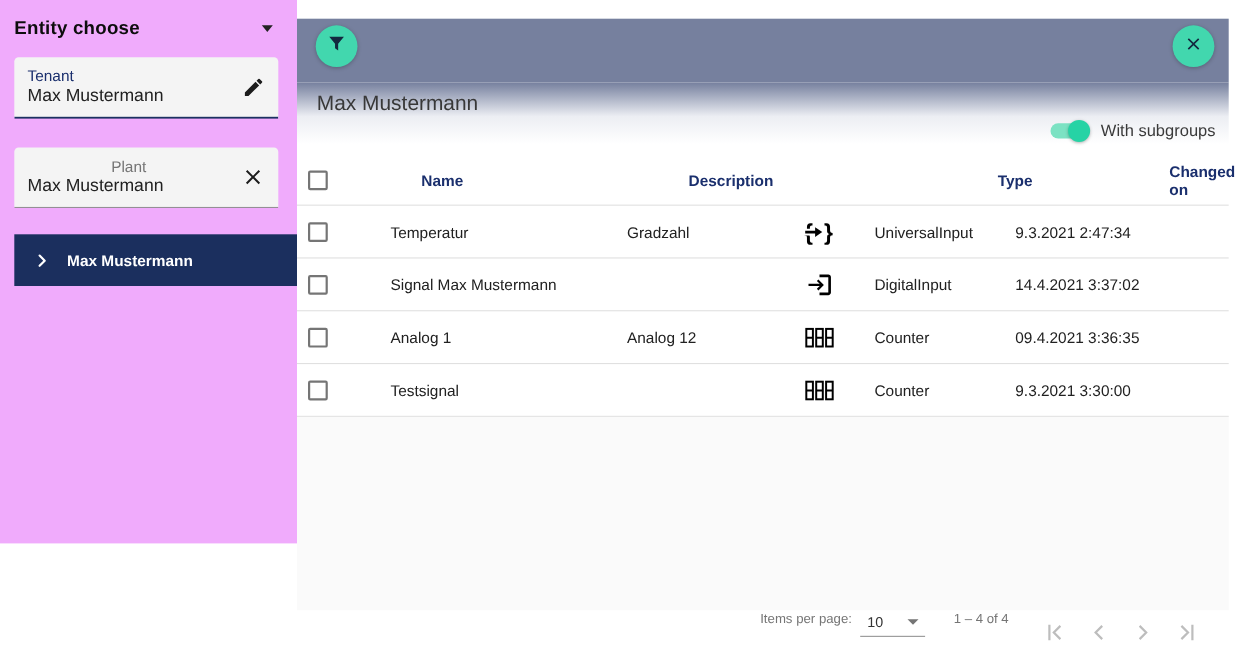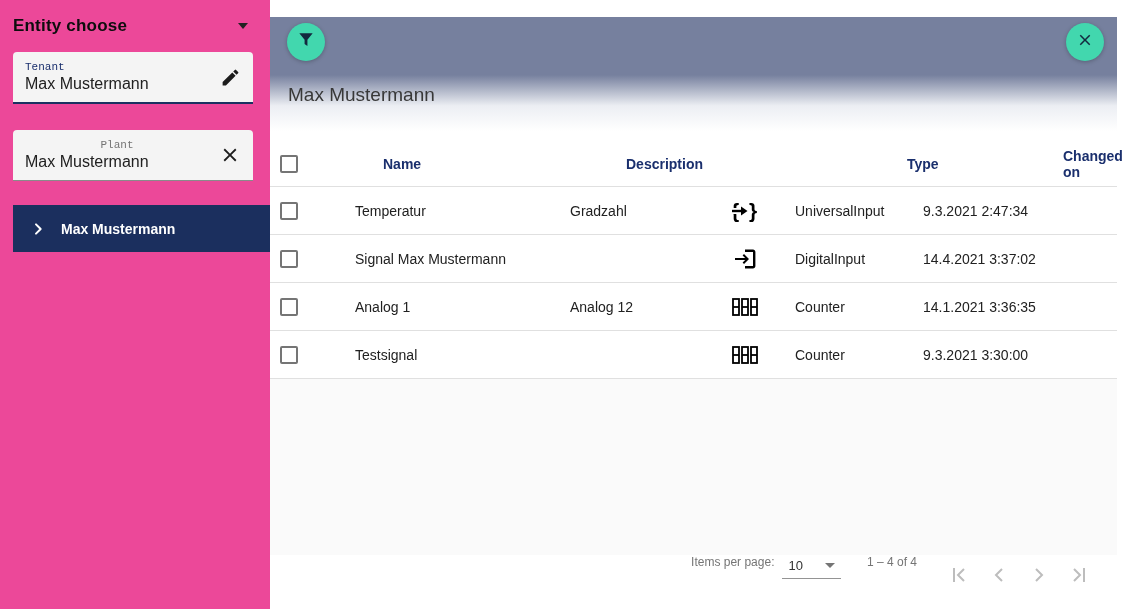--- a/index.html
+++ b/index.html
@@ -1,30 +1,30 @@
 <!DOCTYPE html>
 <html><head>
 <meta charset="utf-8">
 <style>
   * { margin:0; padding:0; box-sizing:border-box; }
   html,body { width:1123px; height:609px; background:#ffffff; overflow:hidden;
               font-family:"Liberation Sans", sans-serif; }
 
   
-  .sidebar { position:absolute; left:0; top:0; width:270px; height:609px; background:#ec4899; }
+  .sidebar { position:absolute; left:0; top:0; width:270px; height:494px; background:#f0abfc; }
   .sb-header { display:flex; align-items:center; justify-content:space-between;
                margin:16px 22px 0 13px; }
   .sb-title { font-size:17px; font-weight:bold; color:#0d0d0d; letter-spacing:.2px; }
   .caret-down { width:0; height:0; border-left:5px solid transparent; border-right:5px solid transparent;
                 border-top:6px solid #222; cursor:pointer; }
   .field-card { position:relative; margin:17px 17px 0 13px; background:#f4f4f4;
                 border-radius:4px 4px 0 0; padding:9px 44px 9px 12px; }
   .field-card.tenant { border-bottom:2px solid #1b3161; margin-top:16px; }
   .field-card.plant  { border-bottom:1px solid #8a8a8a; margin-top:26px; }
-  .field-label { font-size:11px; color:#1a2f6d;font-family:Liberation Mono, monospace; }
+  .field-label { font-size:14px; color:#1a2f6d; }
   .field-card.plant .field-label { color:#757575;text-align:center; }
   .field-value { font-size:16px; color:#212121; margin-top:2px; }
   .field-icon { position:absolute; right:10px; top:50%; transform:translateY(-50%);
                 width:26px; height:26px; display:flex; align-items:center; justify-content:center;
                 cursor:pointer; }
   .tree-item { margin-top:24px; margin-left:13px; width:257px; height:47px; background:#1b2f5e;
                display:flex; align-items:center; color:#fff; cursor:pointer; }
   .tree-item .chev { margin-left:17px; display:flex; }
   .tree-item .lbl { margin-left:15px; font-size:14px; font-weight:bold; }
 
@@ -130,20 +130,27 @@
     </span>
   </div>
   <div class="round-btn btn-close">
     <span>
       <svg width="18" height="18" viewBox="0 0 24 24">
           <path fill="#13293f" d="M19 6.41 17.59 5 12 10.59 6.41 5 5 6.41 10.59 12 5 17.59 6.41 19 12 13.41 17.59 19 19 17.59 13.41 12z"></path>
         </svg>
     </span>
   </div>
 
+  <div class="subgroups">
+    <span class="toggle">
+      <span class="track"></span>
+      <span class="knob"></span>
+    </span>
+    <span class="subgroups-label">With subgroups</span>
+  </div>
 
   <div class="table">
     <div class="trow head">
       <span class="cb"></span>
       <span class="th">Name</span>
       <span class="th">Description</span>
       <span class="th"></span>
       <span class="th">Type</span>
       <span class="th">Changed on</span>
     </div>
@@ -188,21 +195,21 @@
             <rect x="2" y="3" width="6" height="16"></rect>
               <line x1="2" y1="11" x2="8" y2="11"></line>
             <rect x="11" y="3" width="6" height="16"></rect>
               <line x1="11" y1="11" x2="17" y2="11"></line>
             <rect x="20" y="3" width="6" height="16"></rect>
               <line x1="20" y1="11" x2="26" y2="11"></line>
           </g>
         </svg>
       </span>
       <span class="td">Counter</span>
-      <span class="td">14.1.2021 3:36:35</span>
+      <span class="td">09.4.2021 3:36:35</span>
     </div>
 
     <div class="trow">
       <span class="cb"></span>
       <span class="td">Testsignal</span>
       <span class="td"></span>
       <span class="icon-cell">
         <svg width="28" height="22" viewBox="0 0 28 22">
           <g fill="none" stroke="#000" stroke-width="1.8">
             <rect x="2" y="3" width="6" height="16"></rect>

